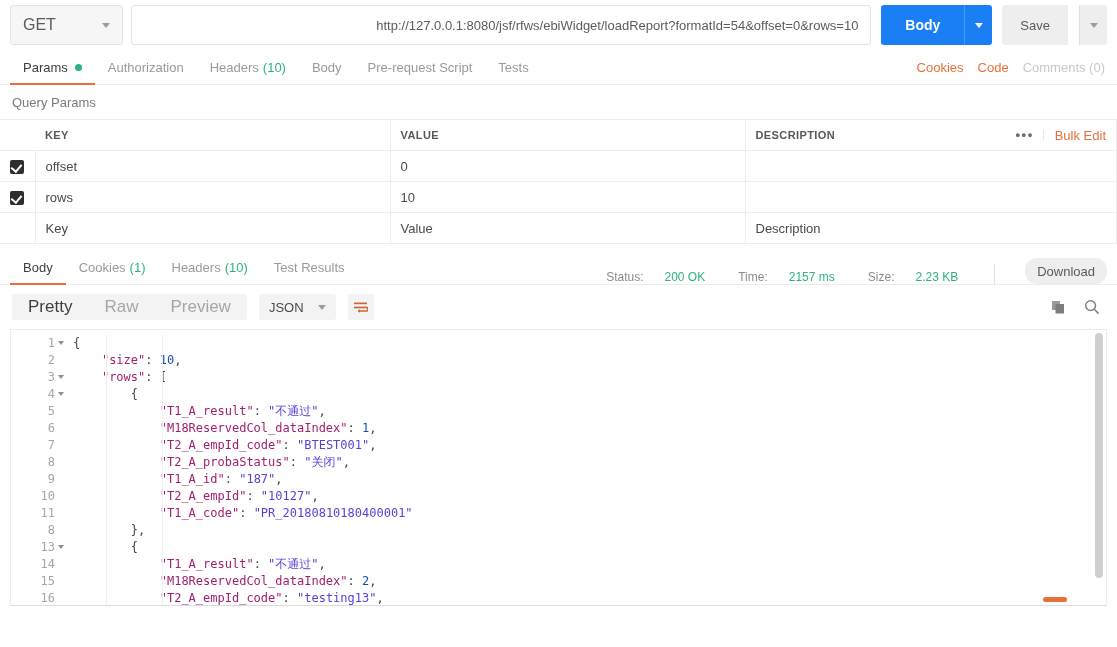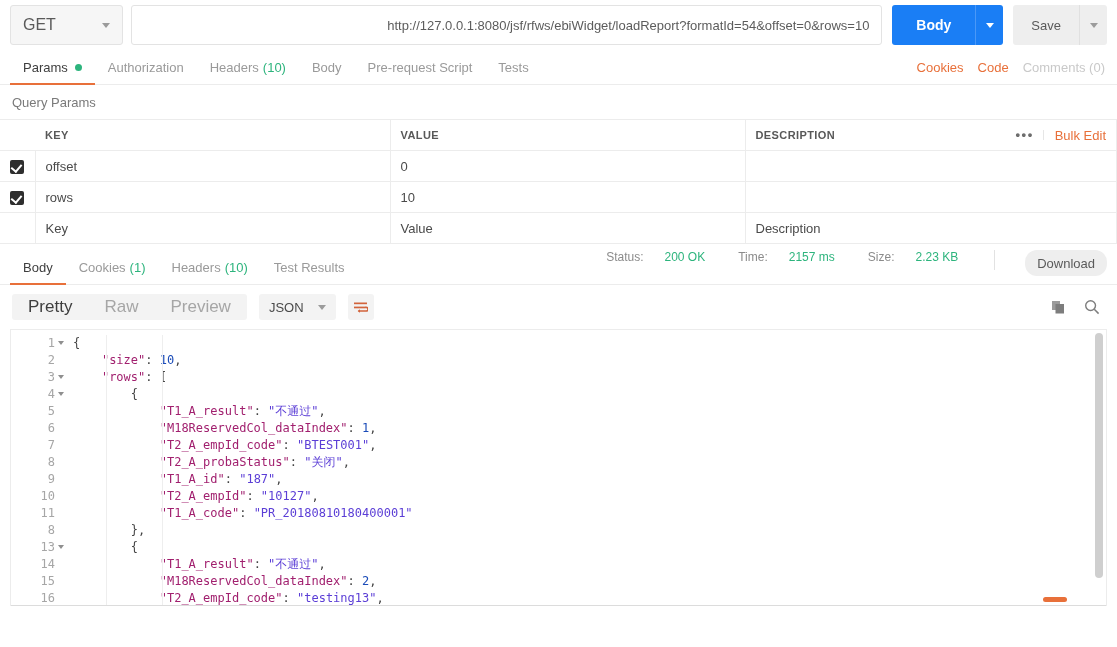--- a/index.html
+++ b/index.html
@@ -74,21 +74,21 @@
   .send-caret-btn {
     height: 40px; width: 28px;
     background: #1a7ef5;
     border: none;
     border-left: 1px solid #4a98f7;
     border-radius: 0 3px 3px 0;
     cursor: pointer;
     display: flex; align-items: center; justify-content: center;
   }
   .send-caret-btn .caret { border-top-color: #fff; }
-  .save-group { display: flex; margin-left: 10px; flex: none; }
+  .save-group { display: flex; margin-left: 10px; flex: none; gap: 11px; }
   .save-btn {
     height: 40px;
     background: #eeeeee;
     color: #5a5a5a;
     font-size: 13px;
     border: none;
     border-radius: 3px 0 0 3px;
     padding: 0 18px;
     cursor: pointer;
     font-family: "Liberation Sans", sans-serif;
@@ -230,21 +230,21 @@
     display: flex;
     align-items: flex-end;
     height: 35px;
     border-bottom: 1px solid #ececec;
     padding: 0 10px;
     margin-top: 6px;
   }
   .resp-meta {
     margin-left: auto;
     display: flex;
-    align-items: flex-start;
+    align-items: flex-end;
     height: 34px;
     font-size: 12px;
     color: #8b8b8b;
     gap: 16px;
   }
   .resp-meta .m { margin-left: 17px; }
   .resp-meta .mv { color: #2db47d; }
   .vdiv {
     width: 1px; height: 20px;
     background: #e2e2e2;

